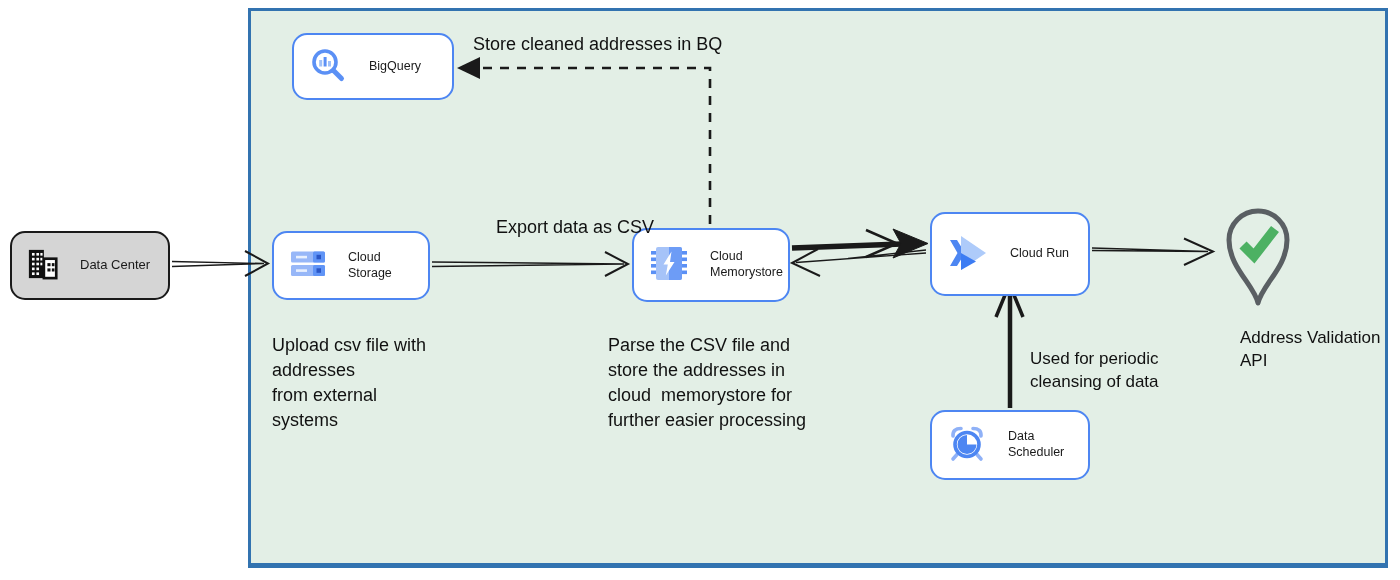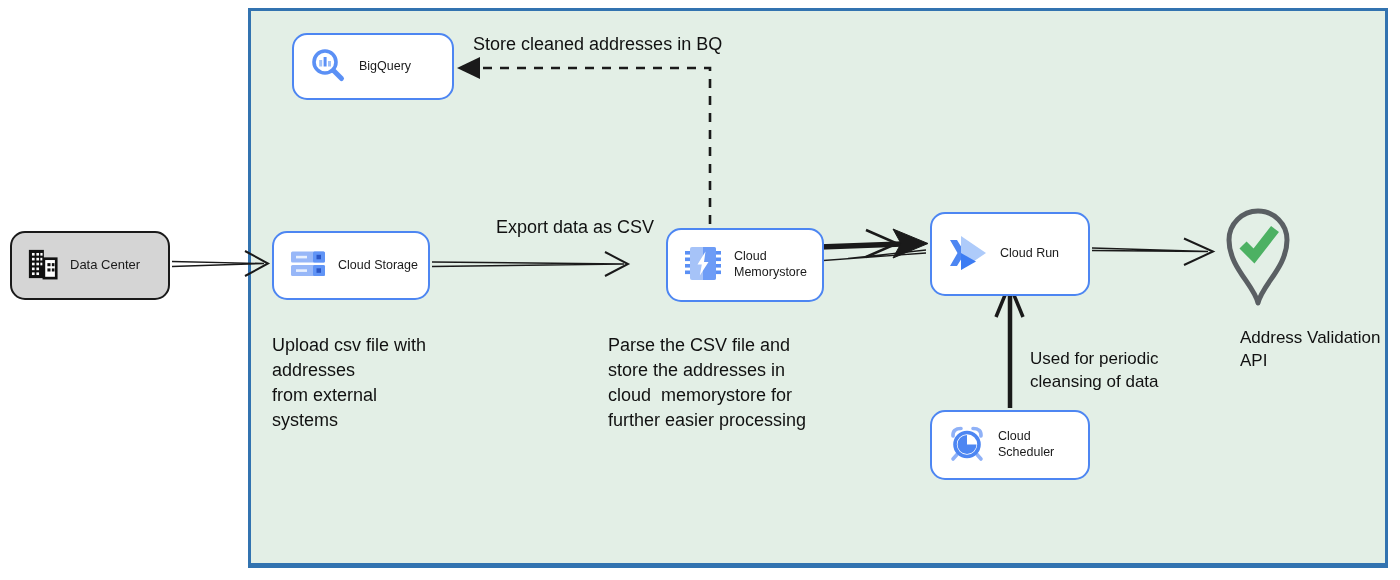--- a/index.html
+++ b/index.html
@@ -8,21 +8,21 @@
     font-family:"Liberation Sans",sans-serif;color:#111;overflow:hidden;
   }
   .boundary{
     position:absolute;left:248px;top:8px;width:1140px;height:560px;
     background:#e3efe6;border:3px solid #3273b0;border-bottom-width:5px;
     box-sizing:border-box;
   }
   .node{
     position:absolute;display:flex;align-items:center;box-sizing:border-box;
     background:#ffffff;border:2px solid #4d86f2;border-radius:15px;
-    padding:0 10px 0 16px;gap:12px;font-size:12.5px;color:#1a1a1a;
+    padding:0 10px 0 16px;gap:22px;font-size:12.5px;color:#1a1a1a;
   }
   .node .nlabel{flex:1;line-height:1.25;}
   .node-datacenter{
     background:#d5d5d5;border:2px solid #1a1a1a;font-size:13px;
   }
   .arrows{position:absolute;left:0;top:0;pointer-events:none;}
   .edge-label{position:absolute;font-size:18px;white-space:nowrap;color:#111;}
   .note{position:absolute;font-size:18px;line-height:25px;white-space:pre-wrap;color:#111;}
   .note-small{position:absolute;font-size:17px;line-height:23px;white-space:pre-wrap;color:#111;}
   .pin-wrap{position:absolute;left:1221px;top:204px;width:74px;height:108px;}
@@ -124,21 +124,21 @@
         <rect x="1" y="15" width="34" height="11" rx="1.5" fill="#97b7f8"></rect>
         <rect x="23" y="15" width="12" height="11" rx="1.5" fill="#6094f6"></rect>
         <rect x="6" y="19.3" width="11" height="2.6" fill="#e8f0fe"></rect>
         <rect x="26.5" y="18.3" width="4.5" height="4.5" fill="#2a56c6"></rect>
       </g>
     </svg>
   </span>
   <span class="nlabel">Cloud Storage</span>
 </div>
 
-<div class="node" style="left:632px;top:228px;width:158px;height:74px;margin-left:34px;">
+<div class="node" style="left:632px;top:228px;width:158px;height:74px;">
   <span>
     <svg width="38" height="37" viewBox="0 0 38 37">
       <g fill="#5b90f5">
         <rect x="1" y="6" width="5" height="3.6"></rect>
           <rect x="1" y="12.5" width="5" height="3.6"></rect>
         <rect x="1" y="19" width="5" height="3.6"></rect>
           <rect x="1" y="25.5" width="5" height="3.6"></rect>
         <rect x="32" y="6" width="5" height="3.6"></rect>
           <rect x="32" y="12.5" width="5" height="3.6"></rect>
         <rect x="32" y="19" width="5" height="3.6"></rect>
@@ -167,21 +167,21 @@
   <span>
     <svg width="38" height="37" viewBox="0 0 38 37">
       <path d="M5 11 Q4.5 3.5 13 3.5" stroke="#8fb1f7" stroke-width="3.6" fill="none" stroke-linecap="round"></path>
       <path d="M33 11 Q33.5 3.5 25 3.5" stroke="#8fb1f7" stroke-width="3.6" fill="none" stroke-linecap="round"></path>
       <line x1="9" y1="29.5" x2="5" y2="34" stroke="#8fb1f7" stroke-width="3.6" stroke-linecap="round"></line>
       <line x1="29" y1="29.5" x2="33" y2="34" stroke="#8fb1f7" stroke-width="3.6" stroke-linecap="round"></line>
       <circle cx="19" cy="19.5" r="12" fill="#fff" stroke="#4d86f2" stroke-width="3.6"></circle>
       <path d="M19 19.5 L19 10 A9.5 9.5 0 1 0 28.5 19.5 Z" fill="#4d86f2"></path>
     </svg>
   </span>
-  <span class="nlabel">Cloud Scheduler</span>
+  <span class="nlabel">Data Scheduler</span>
 </div>
 
 <div class="pin-wrap">
   <svg width="74" height="108" viewBox="0 0 74 108">
     <path d="M37 99 C33 81 8 63 8 36 A29 29 0 1 1 66 36 C66 63 41 81 37 99 Z" fill="none" stroke="#5a5f63" stroke-width="5" stroke-linejoin="round"></path>
     <path d="M22 41 L33 52 L54 25" fill="none" stroke="#4db163" stroke-width="10"></path>
   </svg>
 </div>
 <div class="pin-label">Address Validation API</div>
 

